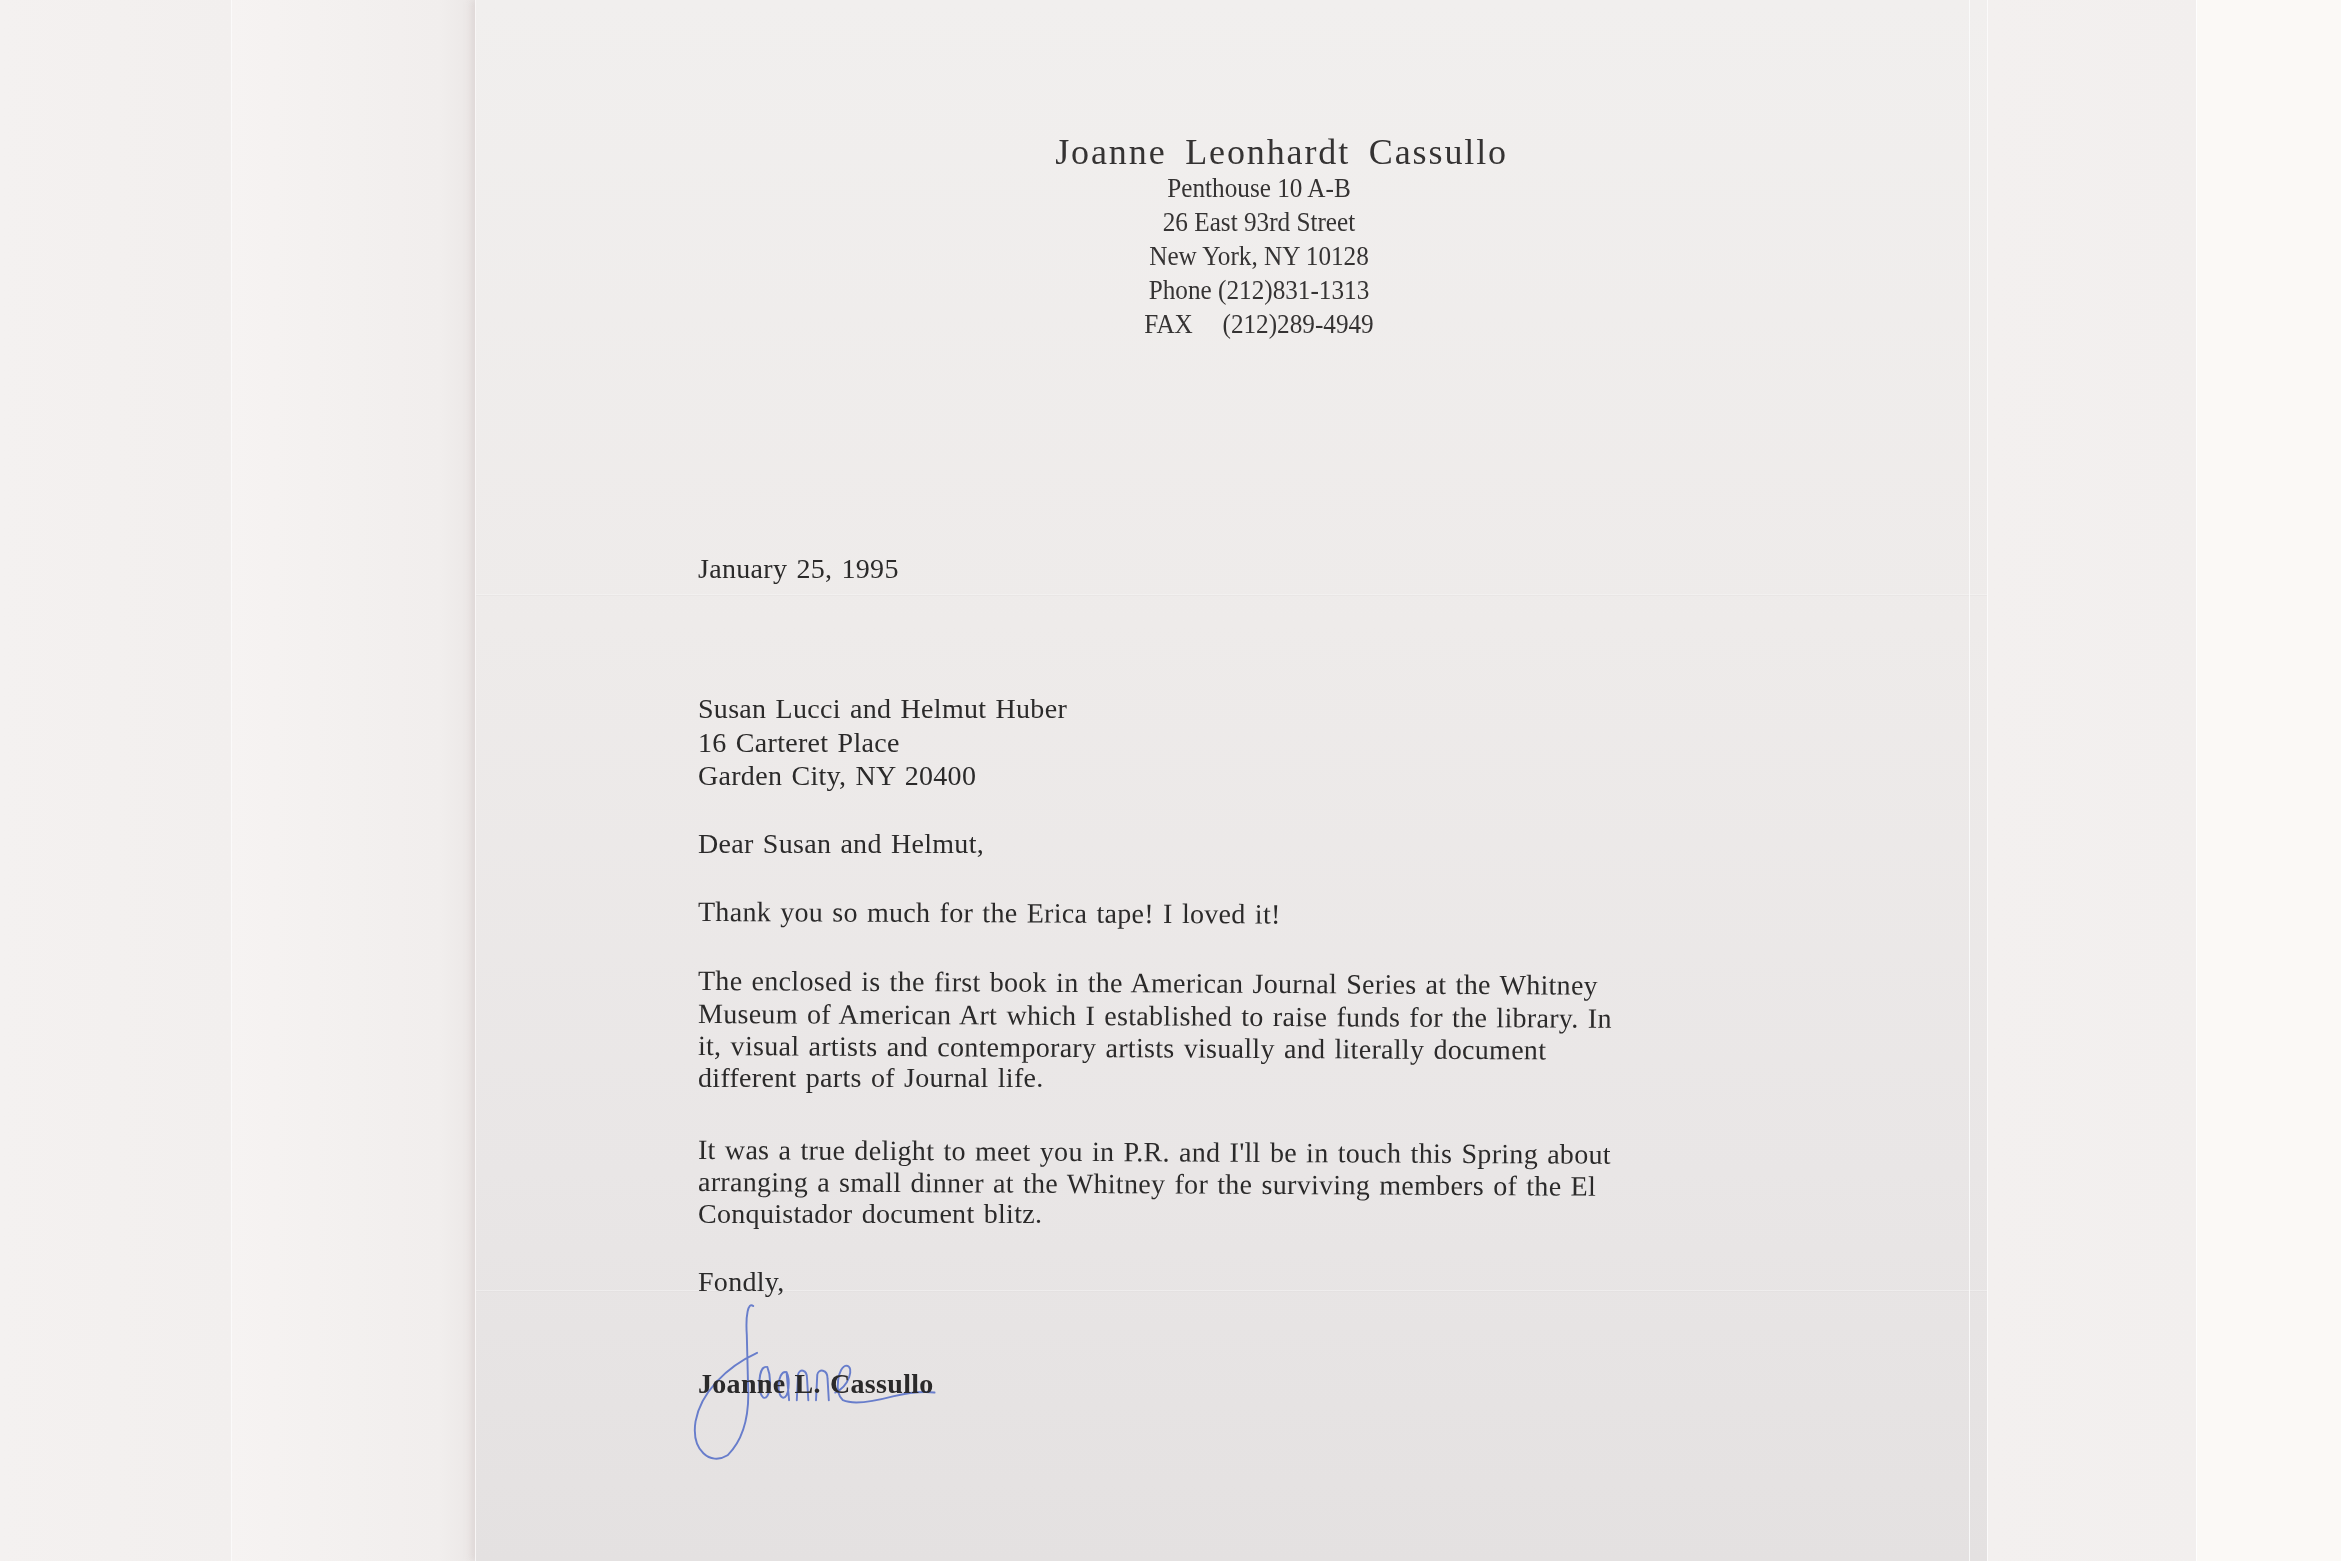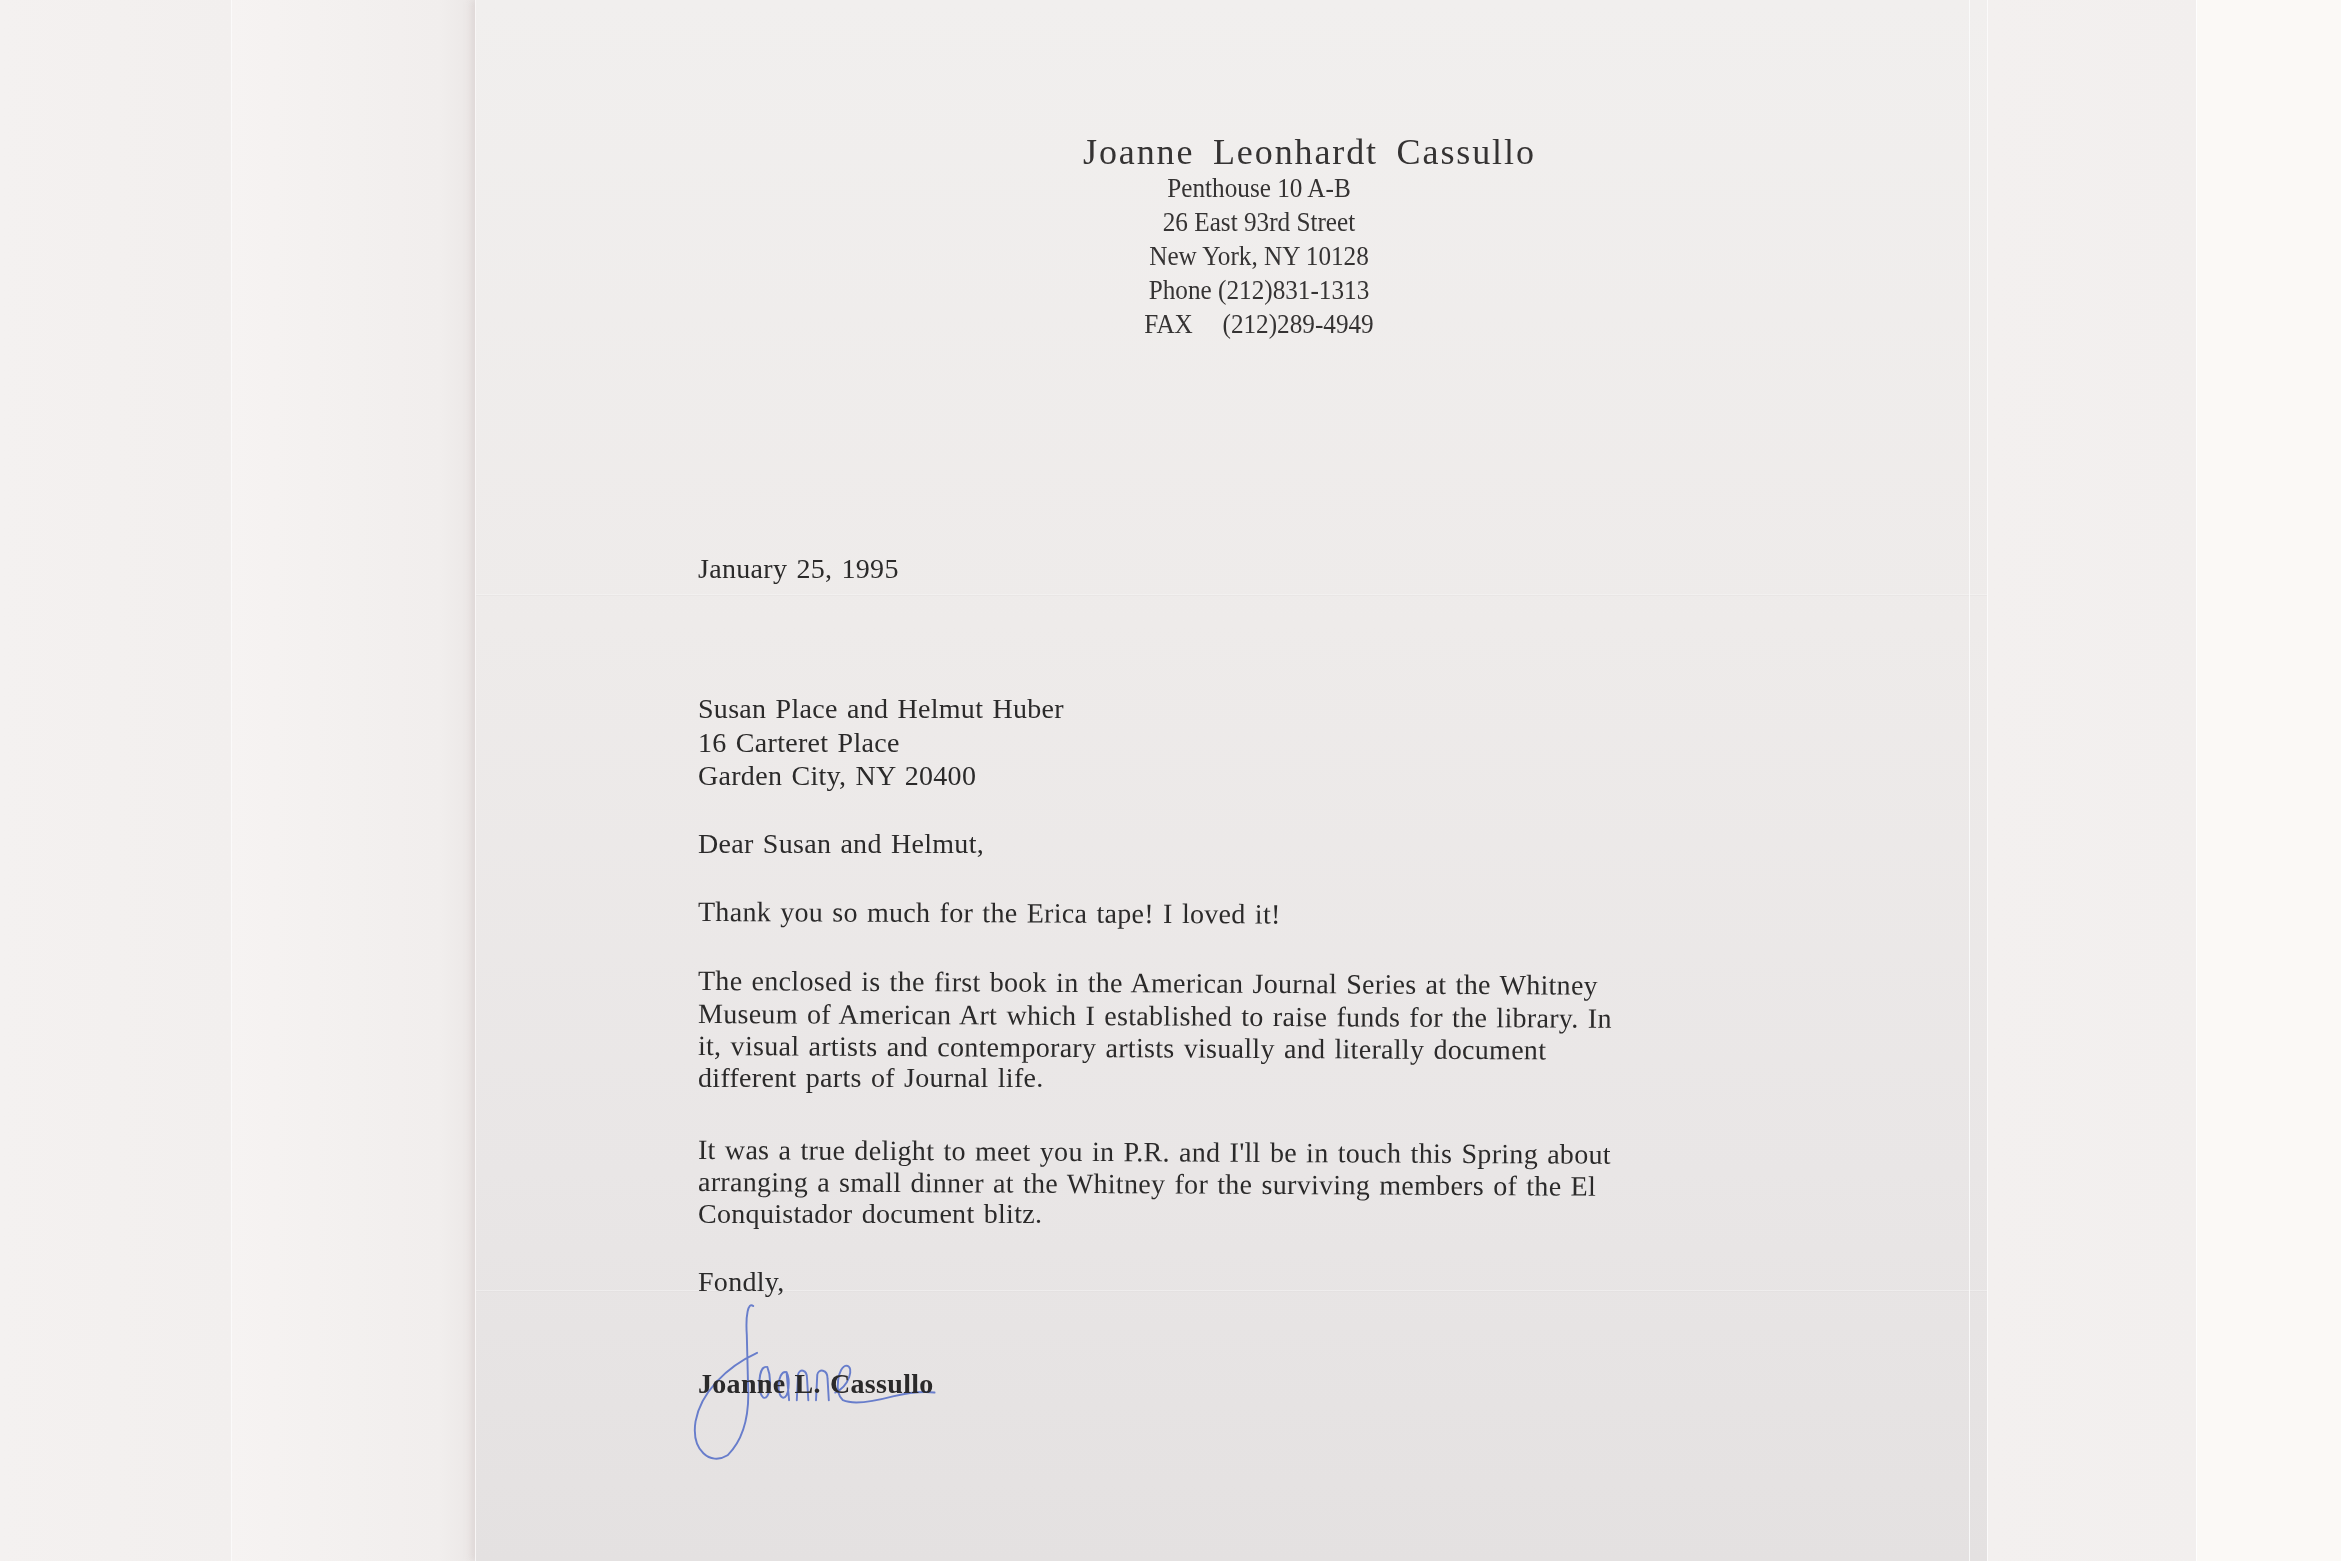--- a/index.html
+++ b/index.html
@@ -61,26 +61,26 @@
   }
 
   .ink {
     position: absolute;
     color: #2b2a2a;
     font-family: "Liberation Serif", "DejaVu Serif", serif;
     white-space: nowrap;
     margin: 0;
   }
   .letterhead-name {
-    left: 1083px; width: 462px;
+    left: 1046px; width: 462px;
     top: 131px;
     font-size: 36px;
     letter-spacing: 1.9px;
     word-spacing: 7.7px;
-    text-align: left;
+    text-align: right;
     color: #353333;
   }
   .letterhead-line {
     left: 1002px; width: 514px;
     font-size: 28px;
     text-align: center;
     color: #353333;
     transform: scaleX(0.9);
     transform-origin: center;
   }
@@ -125,21 +125,21 @@
   <div class="ink letterhead-line" style="top: 274px;">
     <span>Phone</span>
     <span>(212)831-1313</span>
   </div>
   <div class="ink letterhead-line" style="top: 308px;">
     <span>FAX</span><span class="fax-gap"></span><span>(212)289-4949</span>
   </div>
 
   <div class="ink body-line" style="top: 553px;">January 25, 1995</div>
 
-  <div class="ink body-line" style="top: 693px;">Susan Place and Helmut Huber</div>
+  <div class="ink body-line" style="top: 693px;">Susan Lucci and Helmut Huber</div>
   <div class="ink body-line" style="top: 727px;">16 Carteret Place</div>
   <div class="ink body-line" style="top: 760px;">Garden City, NY 20400</div>
 
   <div class="ink body-line" style="top: 828px;">Dear Susan and Helmut,</div>
 
   <div class="ink body-line" style="top: 896px; transform: rotate(0.25deg); transform-origin: left;">Thank you so much for the Erica tape! I loved it!</div>
 
   <div class="ink body-line" style="top: 965px; transform: rotate(0.3deg); transform-origin: left;">The enclosed is the first book in the American Journal Series at the Whitney</div>
   <div class="ink body-line" style="top: 998px; transform: rotate(0.3deg); transform-origin: left;">Museum of American Art which I established to raise funds for the library. In</div>
   <div class="ink body-line" style="top: 1030px; transform: rotate(0.3deg); transform-origin: left;">it, visual artists and contemporary artists visually and literally document</div>

